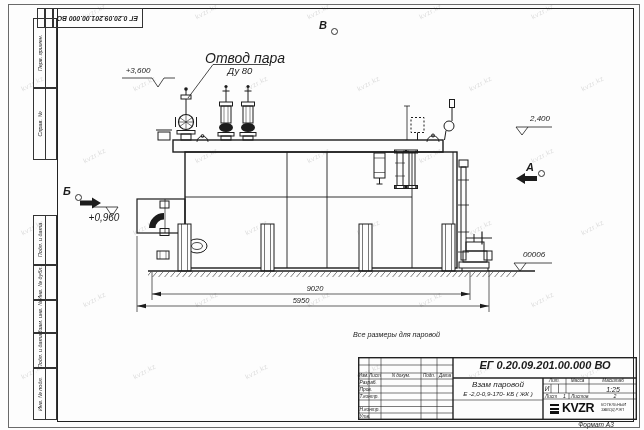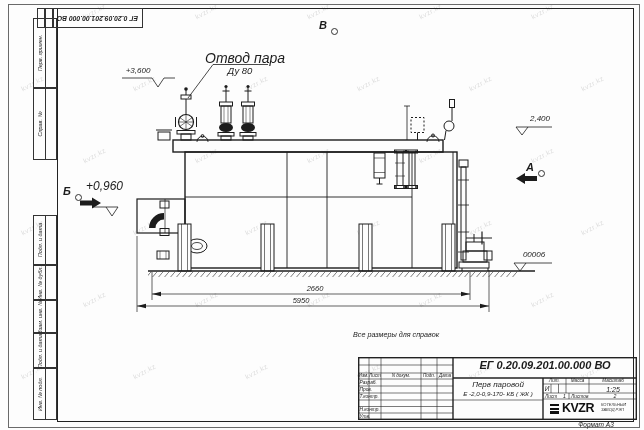--- a/index.html
+++ b/index.html
@@ -287,27 +287,27 @@
 
   <span class="viewletter" style="left:63px;top:185px">Б</span>
   <span class="viewcirc" style="left:75px;top:194px"></span>
   <span class="viewletter" style="left:319px;top:19px">В</span>
   <span class="viewcirc" style="left:331px;top:28px"></span>
   <span class="viewletter" style="left:526px;top:161px">А</span>
   <span class="viewcirc" style="left:538px;top:170px"></span>
 
   <span class="t c" style="left:118px;top:67px;width:40px;font-size:8px">+3,600</span>
   <span class="t c" style="left:520px;top:115px;width:40px;font-size:8px">2,400</span>
-  <span class="t c" style="left:86px;top:180px;width:36px;font-size:12px">+0,960</span>
+  <span class="t c" style="left:86px;top:212px;width:36px;font-size:10px">+0,960</span>
   <span class="t c" style="left:516px;top:251px;width:36px;font-size:8px">00006</span>
 
-  <span class="t c" style="left:290px;top:285px;width:50px;font-size:7.5px">2660</span>
+  <span class="t c" style="left:290px;top:285px;width:50px;font-size:7.5px">9020</span>
   <span class="t c" style="left:276px;top:297px;width:50px;font-size:7.5px">5950</span>
 
-  <span class="t" style="left:353px;top:331px;font-size:7.2px">Все размеры для справок</span>
+  <span class="t" style="left:353px;top:331px;font-size:7.2px">Все размеры для паровой</span>
 
   <div class="tblock">
     <svg width="279" height="63" viewBox="0 0 63" style="left:0;top:0">
       <g stroke="#222" fill="none">
         <rect x="0.7" y="0.7" width="277.6" height="61.6" stroke-width="1.4"></rect>
         <line x1="95" y1="0" x2="95" y2="63" stroke-width="1.4"></line>
         <line x1="95" y1="21" x2="279" y2="21" stroke-width="1.4"></line>
         <line x1="185" y1="21" x2="185" y2="63" stroke-width="1.4"></line>
         <g stroke-width=".6">
           <line x1="11" y1="0" x2="11" y2="63"></line>
@@ -342,21 +342,21 @@
     <span class="tb c" style="left:79px;top:16.5px;width:16px;font-size:4.6px">Дата</span>
 
     <span class="tb" style="left:1.5px;top:23px;font-size:4.8px">Разраб.</span>
     <span class="tb" style="left:1.5px;top:30px;font-size:4.8px">Пров.</span>
     <span class="tb" style="left:1.5px;top:37px;font-size:4.8px">Т.контр.</span>
     <span class="tb" style="left:1.5px;top:50.3px;font-size:4.8px">Н.контр.</span>
     <span class="tb" style="left:1.5px;top:57px;font-size:4.8px">Утв.</span>
 
     <div class="tb c" style="left:95px;top:3px;width:184px;font-size:11px;font-weight:bold">ЕГ 0.20.09.201.00.000  ВО</div>
 
-    <div class="tb c" style="left:95px;top:24px;width:90px;font-size:8px">Перв паровой</div>
+    <div class="tb c" style="left:95px;top:24px;width:90px;font-size:8px">Взам паровой</div>
     <div class="tb c" style="left:95px;top:33.5px;width:90px;font-size:6.2px">Е -2,0-0,9-170- КБ ( ЖК )</div>
 
     <span class="tb c" style="left:185px;top:21.8px;width:23px;font-size:4.6px">Лит.</span>
     <span class="tb c" style="left:208px;top:21.8px;width:23px;font-size:4.6px">Масса</span>
     <span class="tb c" style="left:231px;top:21.8px;width:48px;font-size:4.6px">Масштаб</span>
     <span class="tb c" style="left:185px;top:28.5px;width:8px;font-size:6.5px">И</span>
     <span class="tb c" style="left:231px;top:28.5px;width:48px;font-size:7px">1:25</span>
 
     <span class="tb" style="left:187px;top:36.8px;font-size:4.8px">Лист</span>
     <span class="tb c" style="left:202px;top:36.5px;width:9px;font-size:5.2px">1</span>

